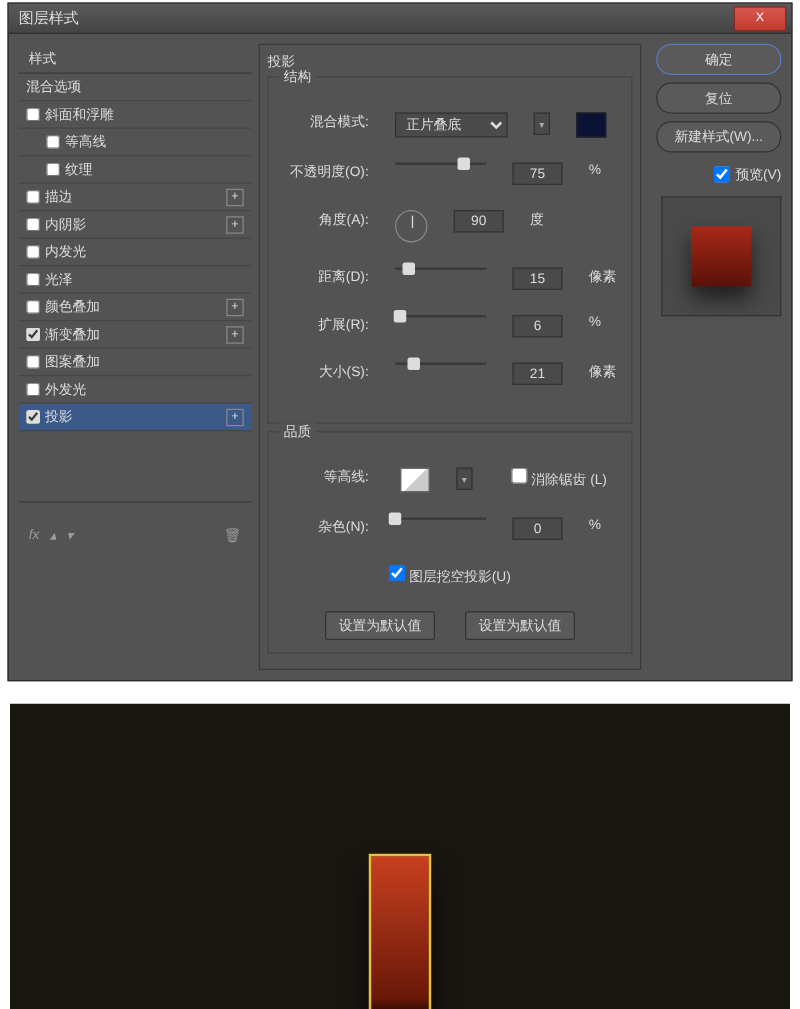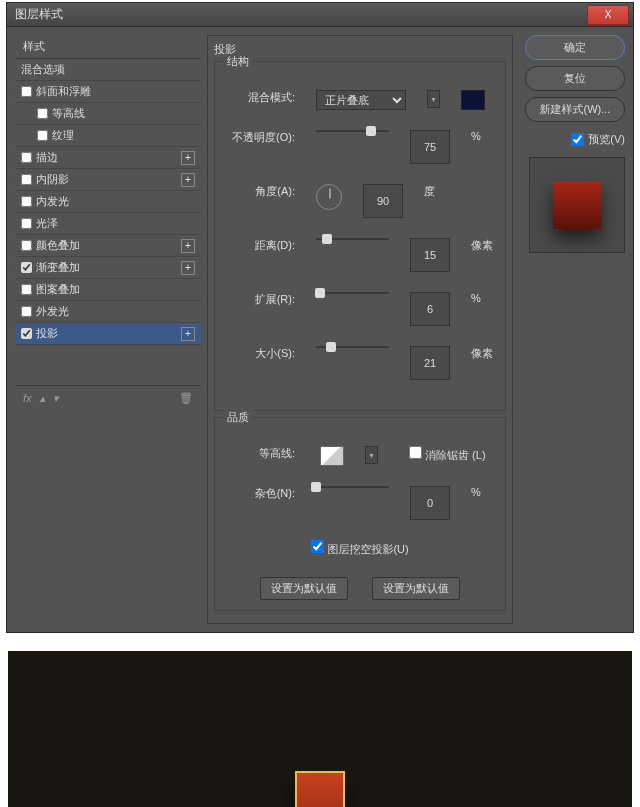--- a/index.html
+++ b/index.html
@@ -10,34 +10,34 @@
 .close-btn{background:linear-gradient(#d9564e,#c13c30);color:#fff;width:42px;height:20px;display:flex;align-items:center;justify-content:center;border:1px solid #8a2a22;border-radius:0 0 2px 2px;margin-right:4px;font-size:10px}
 .dialog-body{display:flex;padding:8px;gap:6px}
 .left-panel{width:186px;background:#535353}
 .style-header{color:#ddd;padding:4px 8px;border-bottom:1px solid #3a3a3a}
 .style-row{display:flex;align-items:center;justify-content:space-between;padding:3px 6px;color:#ddd;border-bottom:1px solid #464646}
 .style-row.selected{background:#3b5a8a}
 .style-row label{display:flex;align-items:center;gap:4px}
 .style-row input[type=checkbox]{width:11px;height:11px;accent-color:#ddd}
 .indent{margin-left:16px}
 .plus-icon{width:14px;height:14px;border:1px solid #888;display:flex;align-items:center;justify-content:center;color:#ddd;font-size:10px}
-.left-footer{display:flex;align-items:flex-end;justify-content:space-between;padding:6px 8px;color:#999;border-top:1px solid #3a3a3a;margin-top:40px}
+.left-footer{display:flex;align-items:flex-end;justify-content:space-between;padding:20px 8px;color:#999;border-top:1px solid #3a3a3a;margin-top:56px}
 .left-footer .icons{display:flex;gap:8px;font-style:italic}
 .mid-panel{flex:1;border:1px solid #3a3a3a;padding:6px;color:#ddd}
 .section-title{color:#ddd;margin-bottom:4px}
 .fieldset{border:1px solid #444;padding:8px 8px 10px;margin-bottom:6px;position:relative}
 .fieldset-label{position:absolute;top:-8px;left:8px;background:#535353;padding:0 4px;color:#ddd}
 .form-row{display:flex;align-items:flex-start;gap:21px;margin:20px 0}
 .form-label{width:72px;text-align:right;color:#ddd}
 .select{background:#4a4a4a;border:1px solid #333;color:#ddd;padding:2px 4px;width:90px;height:20px}
 .color-swatch{width:24px;height:20px;background:#0a1235;border:1px solid #222}
 .color-swatch2{width:24px;height:20px;background:linear-gradient(135deg,#fff 50%,#ccc 50%);border:1px solid #666;margin-left:4px}
 .slider-track{flex:1;height:2px;background:#3a3a3a;position:relative;max-width:130px}
 .slider-thumb{position:absolute;width:10px;height:10px;background:#ddd;border-radius:2px;top:-4px;transform:translateX(-50%)}
-.num-input{width:40px;background:#4a4a4a;border:1px solid #333;color:#ddd;text-align:center;height:34px}
+.num-input{width:40px;background:#4a4a4a;border:1px solid #333;color:#ddd;text-align:center;height:18px}
 .unit{color:#ddd;width:26px}
 .angle-dial{width:26px;height:26px;border:1px solid #888;border-radius:50%;position:relative}
 .angle-line{position:absolute;width:10px;height:1px;background:#ddd;left:13px;top:13px;transform-origin:left;transform:rotate(-90deg)}
 .btn{background:#5a5a5a;border:1px solid #333;color:#ddd;padding:3px 10px;border-radius:2px;cursor:pointer}
 .btn-row{display:flex;gap:24px;justify-content:center;margin-top:8px}
 .right-panel{width:106px;display:flex;flex-direction:column;gap:6px;align-items:flex-end}
 .r-btn{width:100px;background:#5a5a5a;border:1px solid #333;color:#ddd;padding:4px 0;border-radius:12px;text-align:center;cursor:pointer}
 .r-btn.primary{border:1px solid #5a7ac0}
 .preview-check{display:flex;align-items:center;gap:4px;color:#ddd;margin-top:4px}
 .preview-box{width:96px;height:96px;background:#4a4a4a;border:1px solid #333;display:flex;align-items:center;justify-content:center;margin-top:4px}

